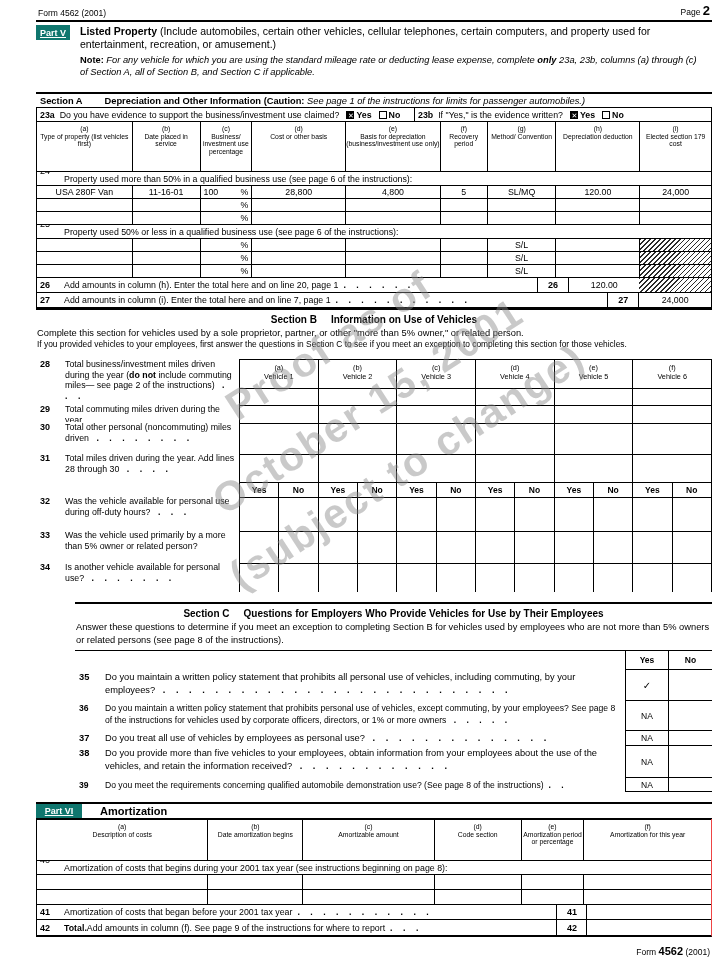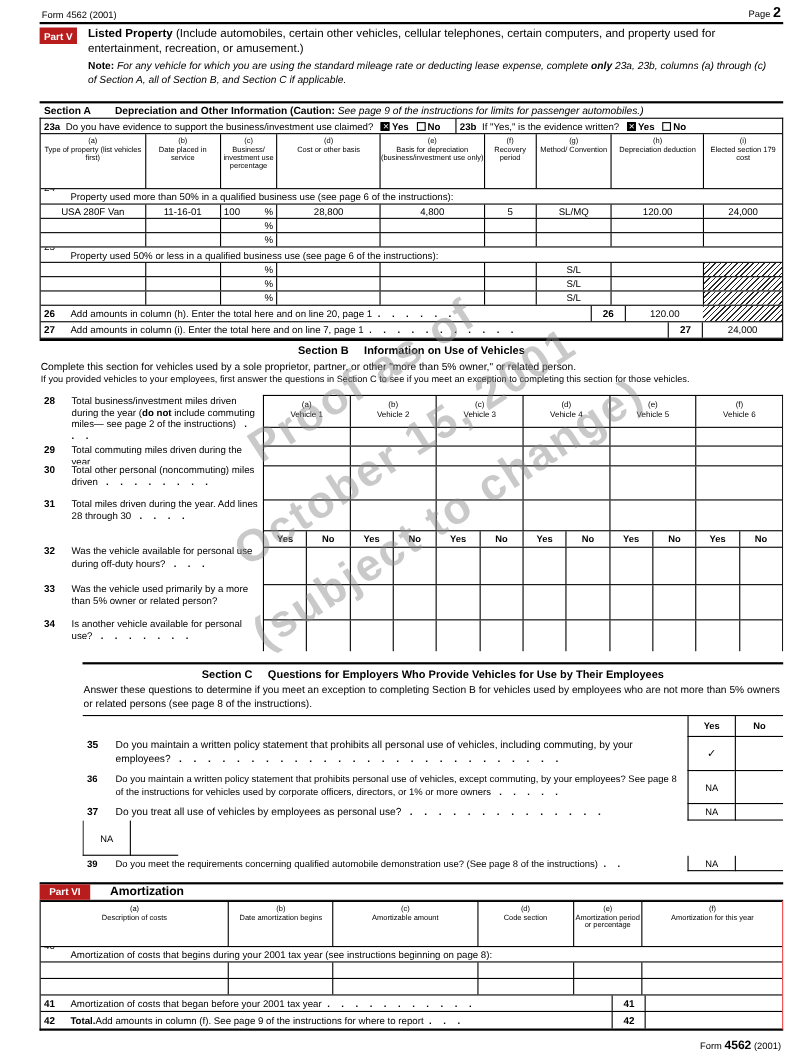--- a/index.html
+++ b/index.html
@@ -8,22 +8,22 @@
   font-family:"Liberation Sans", sans-serif; position:relative; overflow:hidden; margin:0 auto; }
 .content { margin:0 9px 0 36px; width:676px; }
 
 
 .topline { height:20px; display:flex; justify-content:space-between; align-items:flex-end; padding:3px 2px 2px 2px; font-size:8.5px; }
 .pgnum b { font-size:13px; font-weight:bold; }
 
 
 .band5 { border-top:2px solid #000; height:72px; padding-top:3px; }
 .partrow { display:flex; }
-.ptag { background:#b91c1c; color:#fff; font-weight:bold; font-size:9px; width:34px; height:15px;
-  display:flex; align-items:center; justify-content:center; flex:0 0 auto; letter-spacing:0; }
+.ptag { background:#0f766e; color:#fff; font-weight:bold; font-size:9px; width:34px; height:15px;
+  display:flex; align-items:center; justify-content:center; flex:0 0 auto; letter-spacing:0;text-decoration:underline; }
 .pv-title { margin-left:10px; font-size:10.5px; line-height:13px; width:625px; }
 .pv-note { margin-left:44px; margin-top:3px; font-size:9.3px; line-height:12px; font-style:italic; width:625px; }
 .pv-note .nb { font-style:normal; font-weight:bold; }
 .pv-note .ob { font-weight:bold; }
 
 
 .seca-head { border-top:2px solid #000; height:15px; font-size:9.3px; padding:2px 0 0 4px; white-space:nowrap; overflow:hidden; }
 .seca-head .sl { font-weight:bold; margin-right:22px; }
 .seca-head .st { font-weight:bold; }
 .seca-head .si { font-style:italic; }
@@ -134,21 +134,21 @@
 
     <div class="band5">
       <div class="partrow">
         <div class="ptag">Part V</div>
         <div class="pv-title"><b>Listed Property</b><span> (Include automobiles, certain other vehicles, cellular telephones, certain computers, and property used for entertainment, recreation, or amusement.)</span></div>
       </div>
       <div class="pv-note"><span class="nb">Note:</span><span> For any vehicle for which you are using the standard mileage rate or deducting lease expense, complete </span><span class="ob">only</span><span> 23a, 23b, columns (a) through (c) of Section A, all of Section B, and Section C if applicable.</span></div>
     </div>
 
     <div class="seca-head">
-      <span class="sl">Section A</span><span class="st">Depreciation and Other Information (Caution: </span><span class="si">See page 9 of the instructions for limits for passenger automobiles.)</span>
+      <span class="sl">Section A</span><span class="st">Depreciation and Other Information (Caution: </span><span class="si">See page 1 of the instructions for limits for passenger automobiles.)</span>
     </div>
 
     <div class="row23">
       <div class="grp23a">
         <span class="num">23a</span>
         <span>Do you have evidence to support the business/investment use claimed?</span>
         <span class="cbx checked"></span>
           <span class="yn">Yes</span>
         <span class="cbx"></span>
           <span class="yn">No</span>
@@ -500,20 +500,24 @@
         </div>
         <div class="arow ah15">
           <div class="aq">
               <span class="num">37</span>
               <span class="qt"><span>Do you treat all use of vehicles by employees as personal use?</span> <span class="dots">. . . . . . . . . . . . . .</span></span>
             </div>
           <div class="ayes">NA</div>
           <div class="ano"></div>
         </div>
         <div class="arow ah32">
+          <div class="aq">
+              <span class="num">38</span>
+              <span class="qt"><span>Do you provide more than five vehicles to your employees, obtain information from your employees about the use of the vehicles, and retain the information received?</span> <span class="dots">. . . . . . . . . . . .</span></span>
+            </div>
           <div class="ayes">NA</div>
           <div class="ano"></div>
         </div>
         <div class="arow ah14">
           <div class="aq cond">
               <span class="num">39</span>
               <span class="qt"><span>Do you meet the requirements concerning qualified automobile demonstration use? (See page 8 of the instructions)</span><span class="dots">. .</span></span>
             </div>
           <div class="ayes">NA</div>
           <div class="ano"></div>

